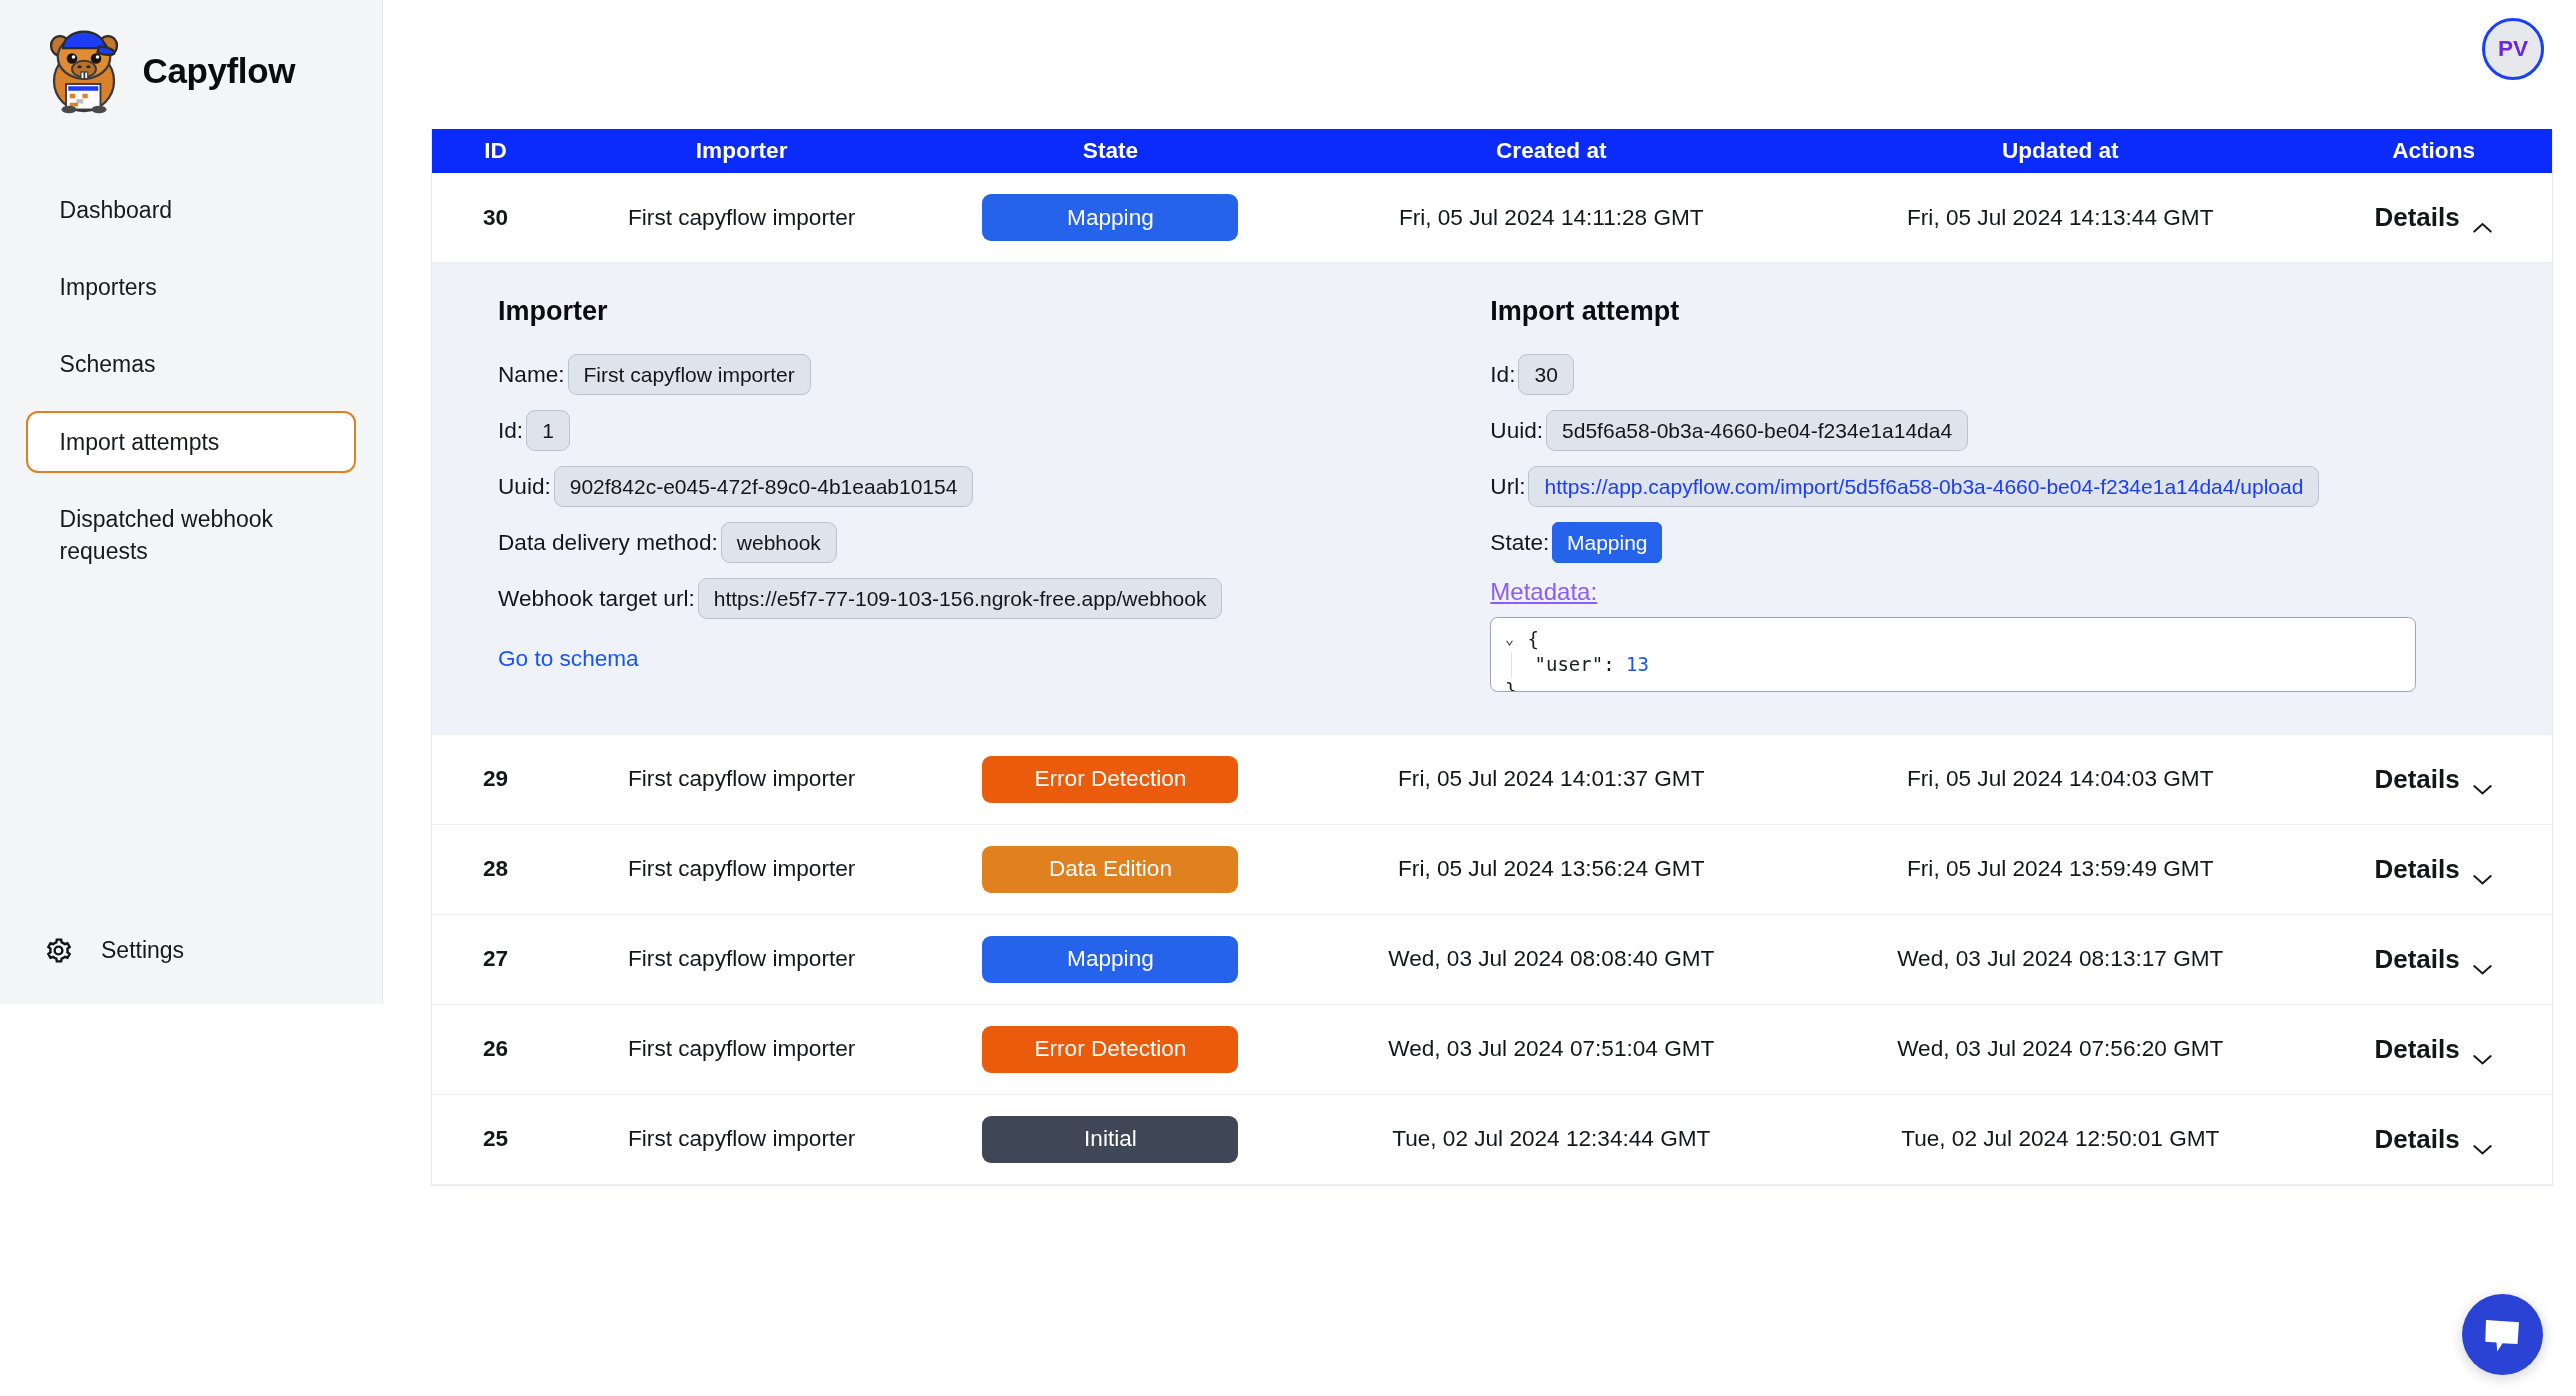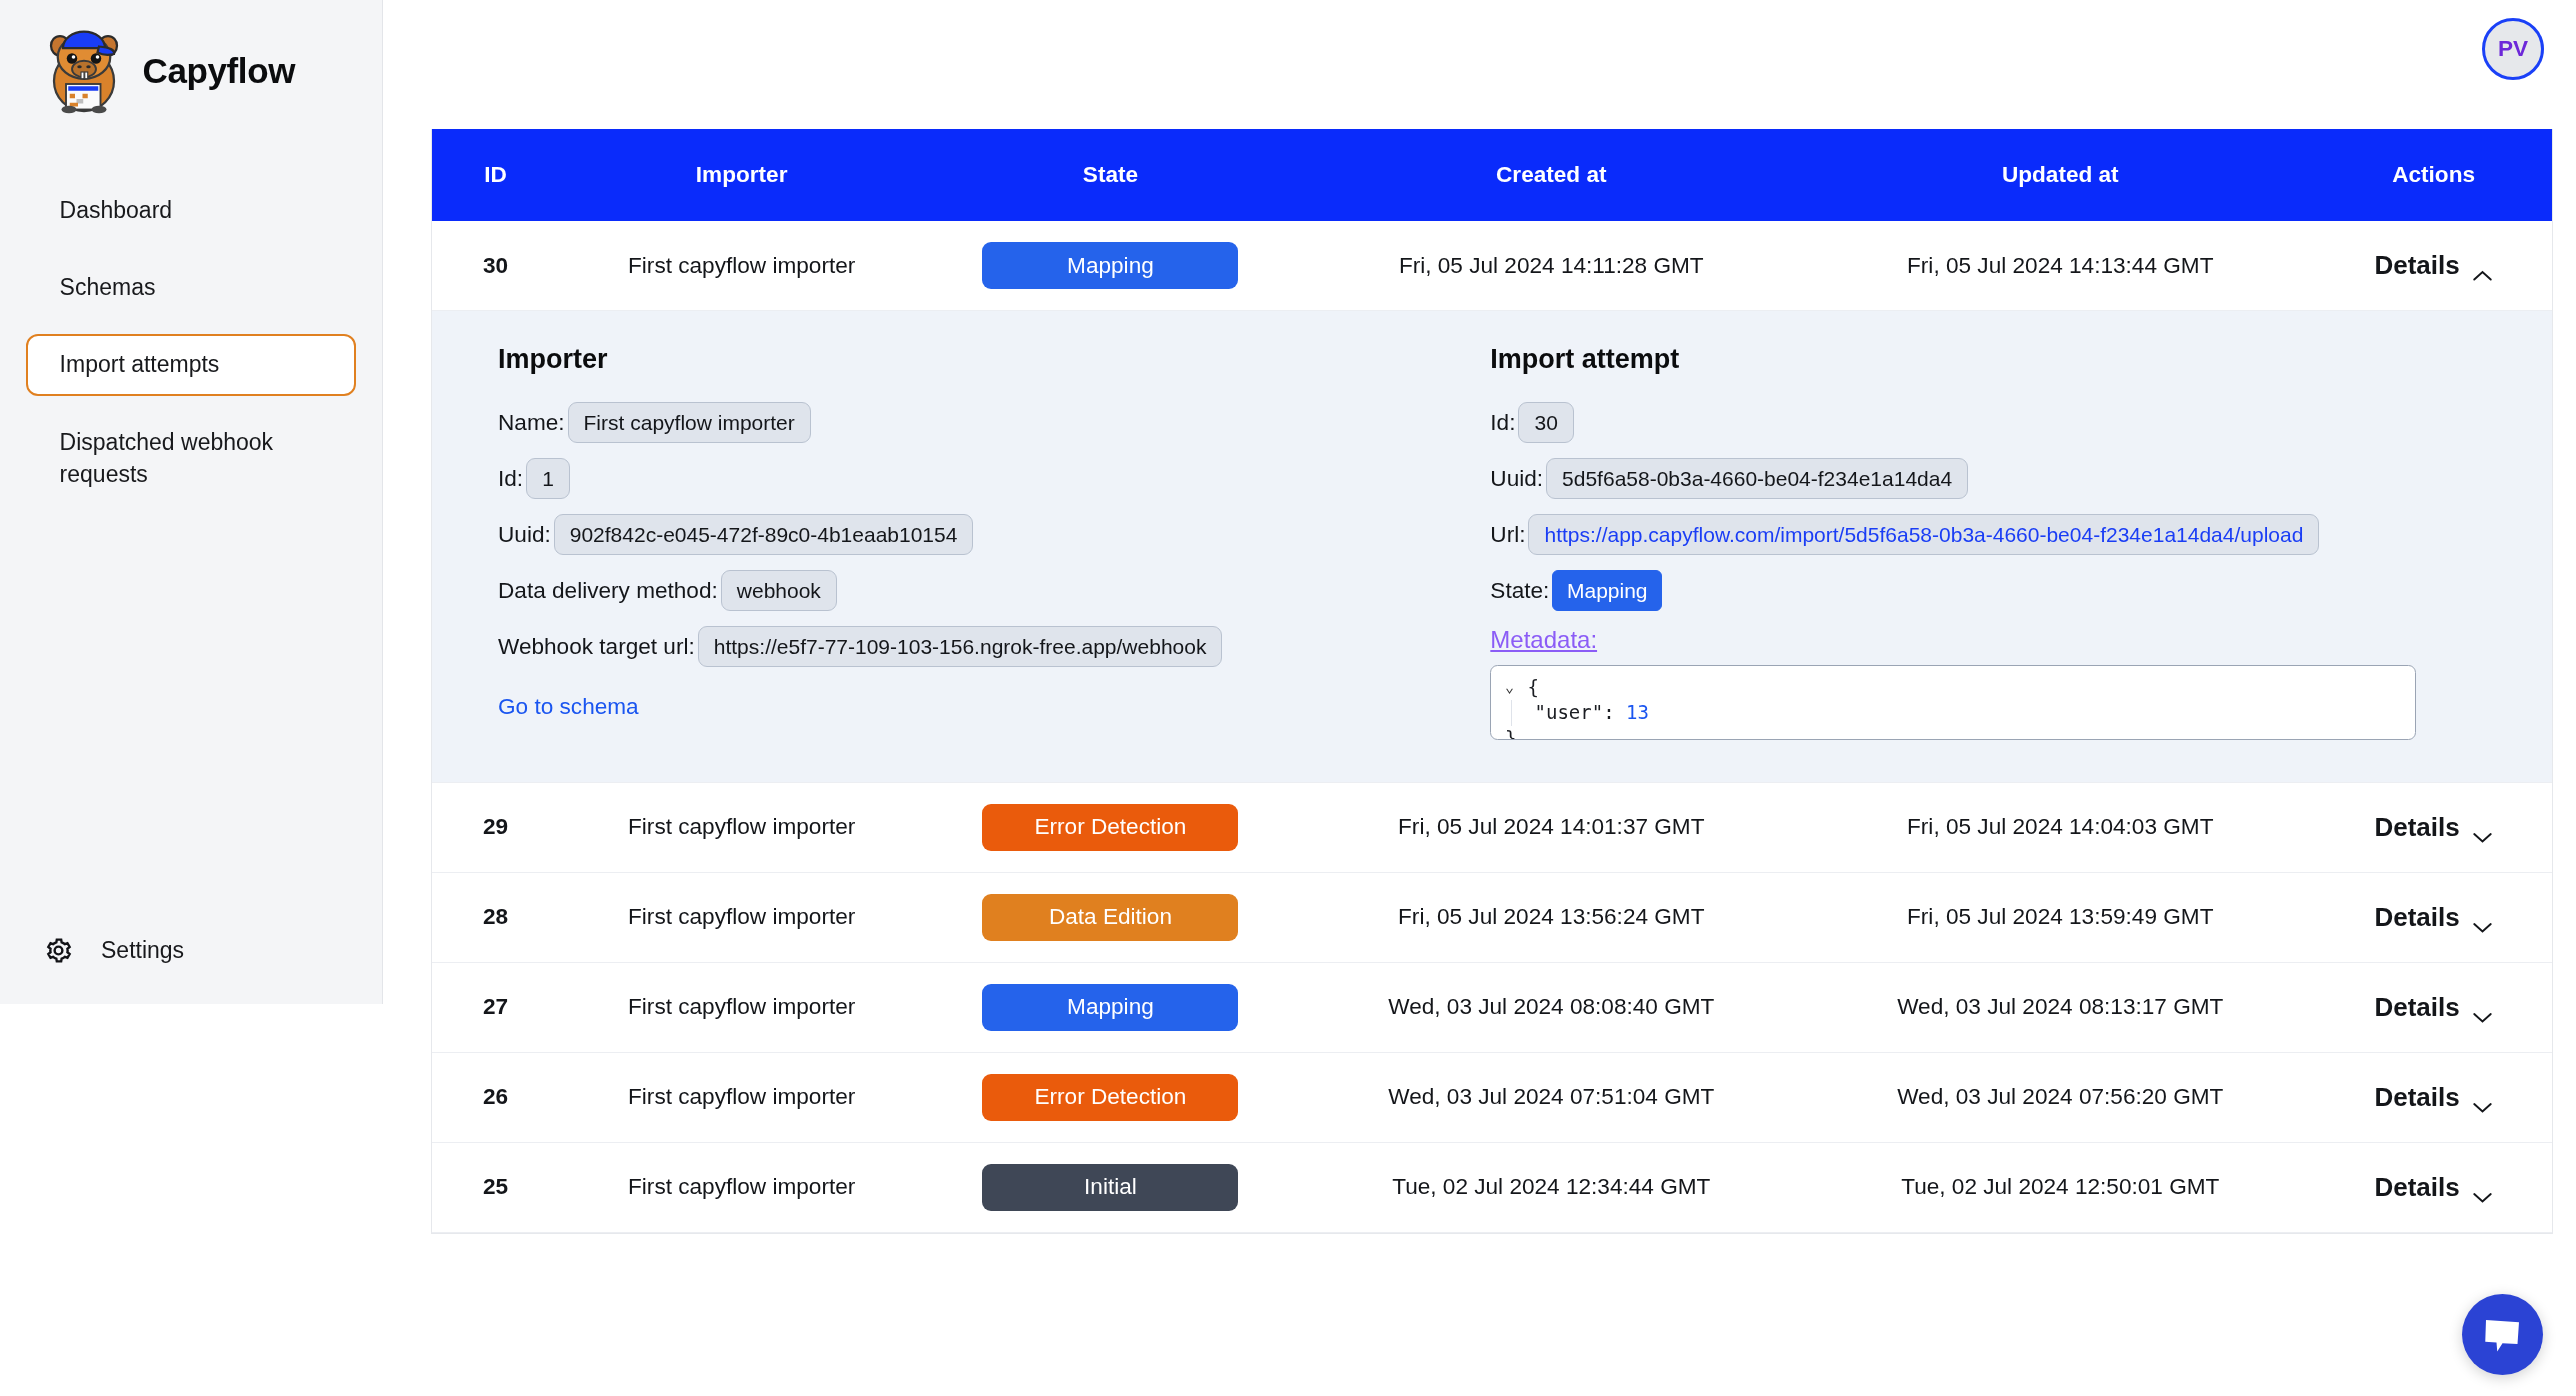--- a/index.html
+++ b/index.html
@@ -74,21 +74,21 @@
     margin: 8.3px 22.6px 0 48px;
     border: 0.8px solid #e6e8ec;
     border-top: none;
     background: #fff;
   }
   table { width: 100%; border-collapse: collapse; table-layout: fixed; }
   thead th {
     background: #0a2bfb;
     color: #ffffff;
     font-size: 22.6px; font-weight: 700;
-    padding: 33px 0;
+    padding: 9px 0;
     text-align: center;
   }
   .col-id      { width: 113px; }
   .col-importer{ width: 324px; }
   .col-state   { width: 331px; }
   .col-created { width: 452px; }
   .col-updated { width: 452px; }
   .col-actions { width: 211px; }
 
   tbody td {
@@ -231,20 +231,21 @@
 
           <ellipse cx="32" cy="110" rx="10" ry="5" fill="#4a4a4a"></ellipse>
           <ellipse cx="72" cy="110" rx="10" ry="5" fill="#4a4a4a"></ellipse>
         </svg>
       </span>
       <span class="brand-name">Capyflow</span>
     </div>
 
     <nav class="nav">
       <div class="nav-item">Dashboard</div>
+      <div class="nav-item">Importers</div>
       <div class="nav-item">Schemas</div>
       <div class="nav-item active">Import attempts</div>
       <div class="nav-item">Dispatched webhook requests</div>
     </nav>
 
     <div class="settings">
       <span class="gear">
         <svg viewBox="0 0 24 24" width="29" height="29" fill="none" stroke="#121317" stroke-width="2">
           <circle cx="12" cy="12" r="3.2"></circle>
           <path d="M19.4 13.5a7.6 7.6 0 0 0 0-3l1.8-1.4-1.8-3.1-2.2.8a7.6 7.6 0 0 0-2.6-1.5L14.2 3h-3.6l-.4 2.3a7.6 7.6 0 0 0-2.6 1.5l-2.2-.8-1.8 3.1 1.8 1.4a7.6 7.6 0 0 0 0 3l-1.8 1.4 1.8 3.1 2.2-.8a7.6 7.6 0 0 0 2.6 1.5l.4 2.3h3.6l.4-2.3a7.6 7.6 0 0 0 2.6-1.5l2.2.8 1.8-3.1z"></path>

